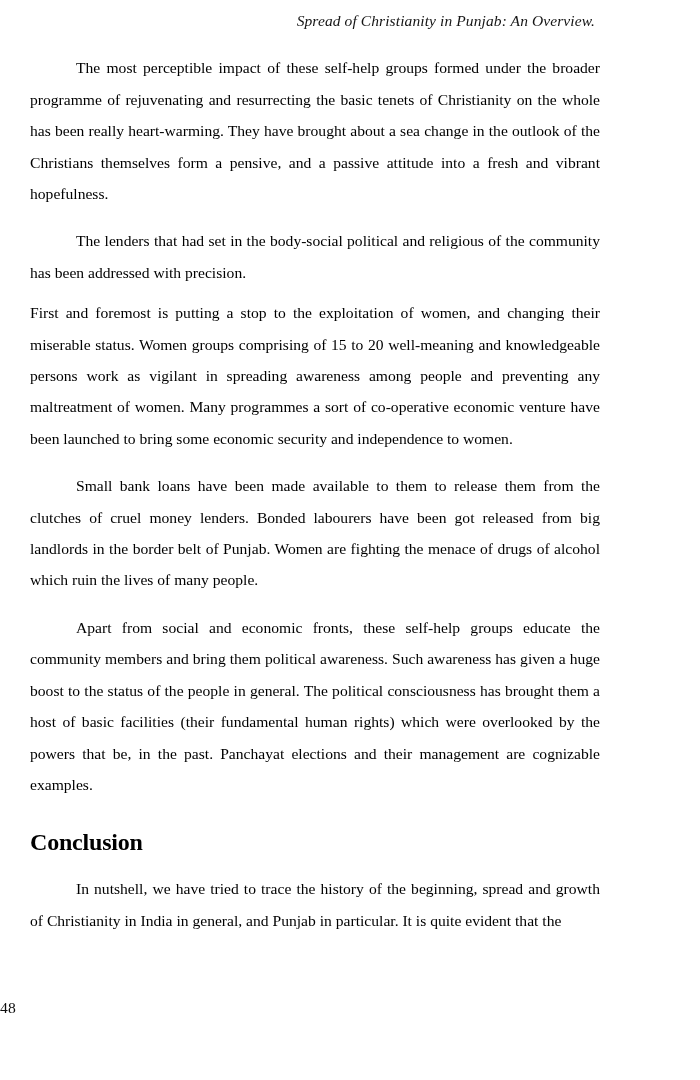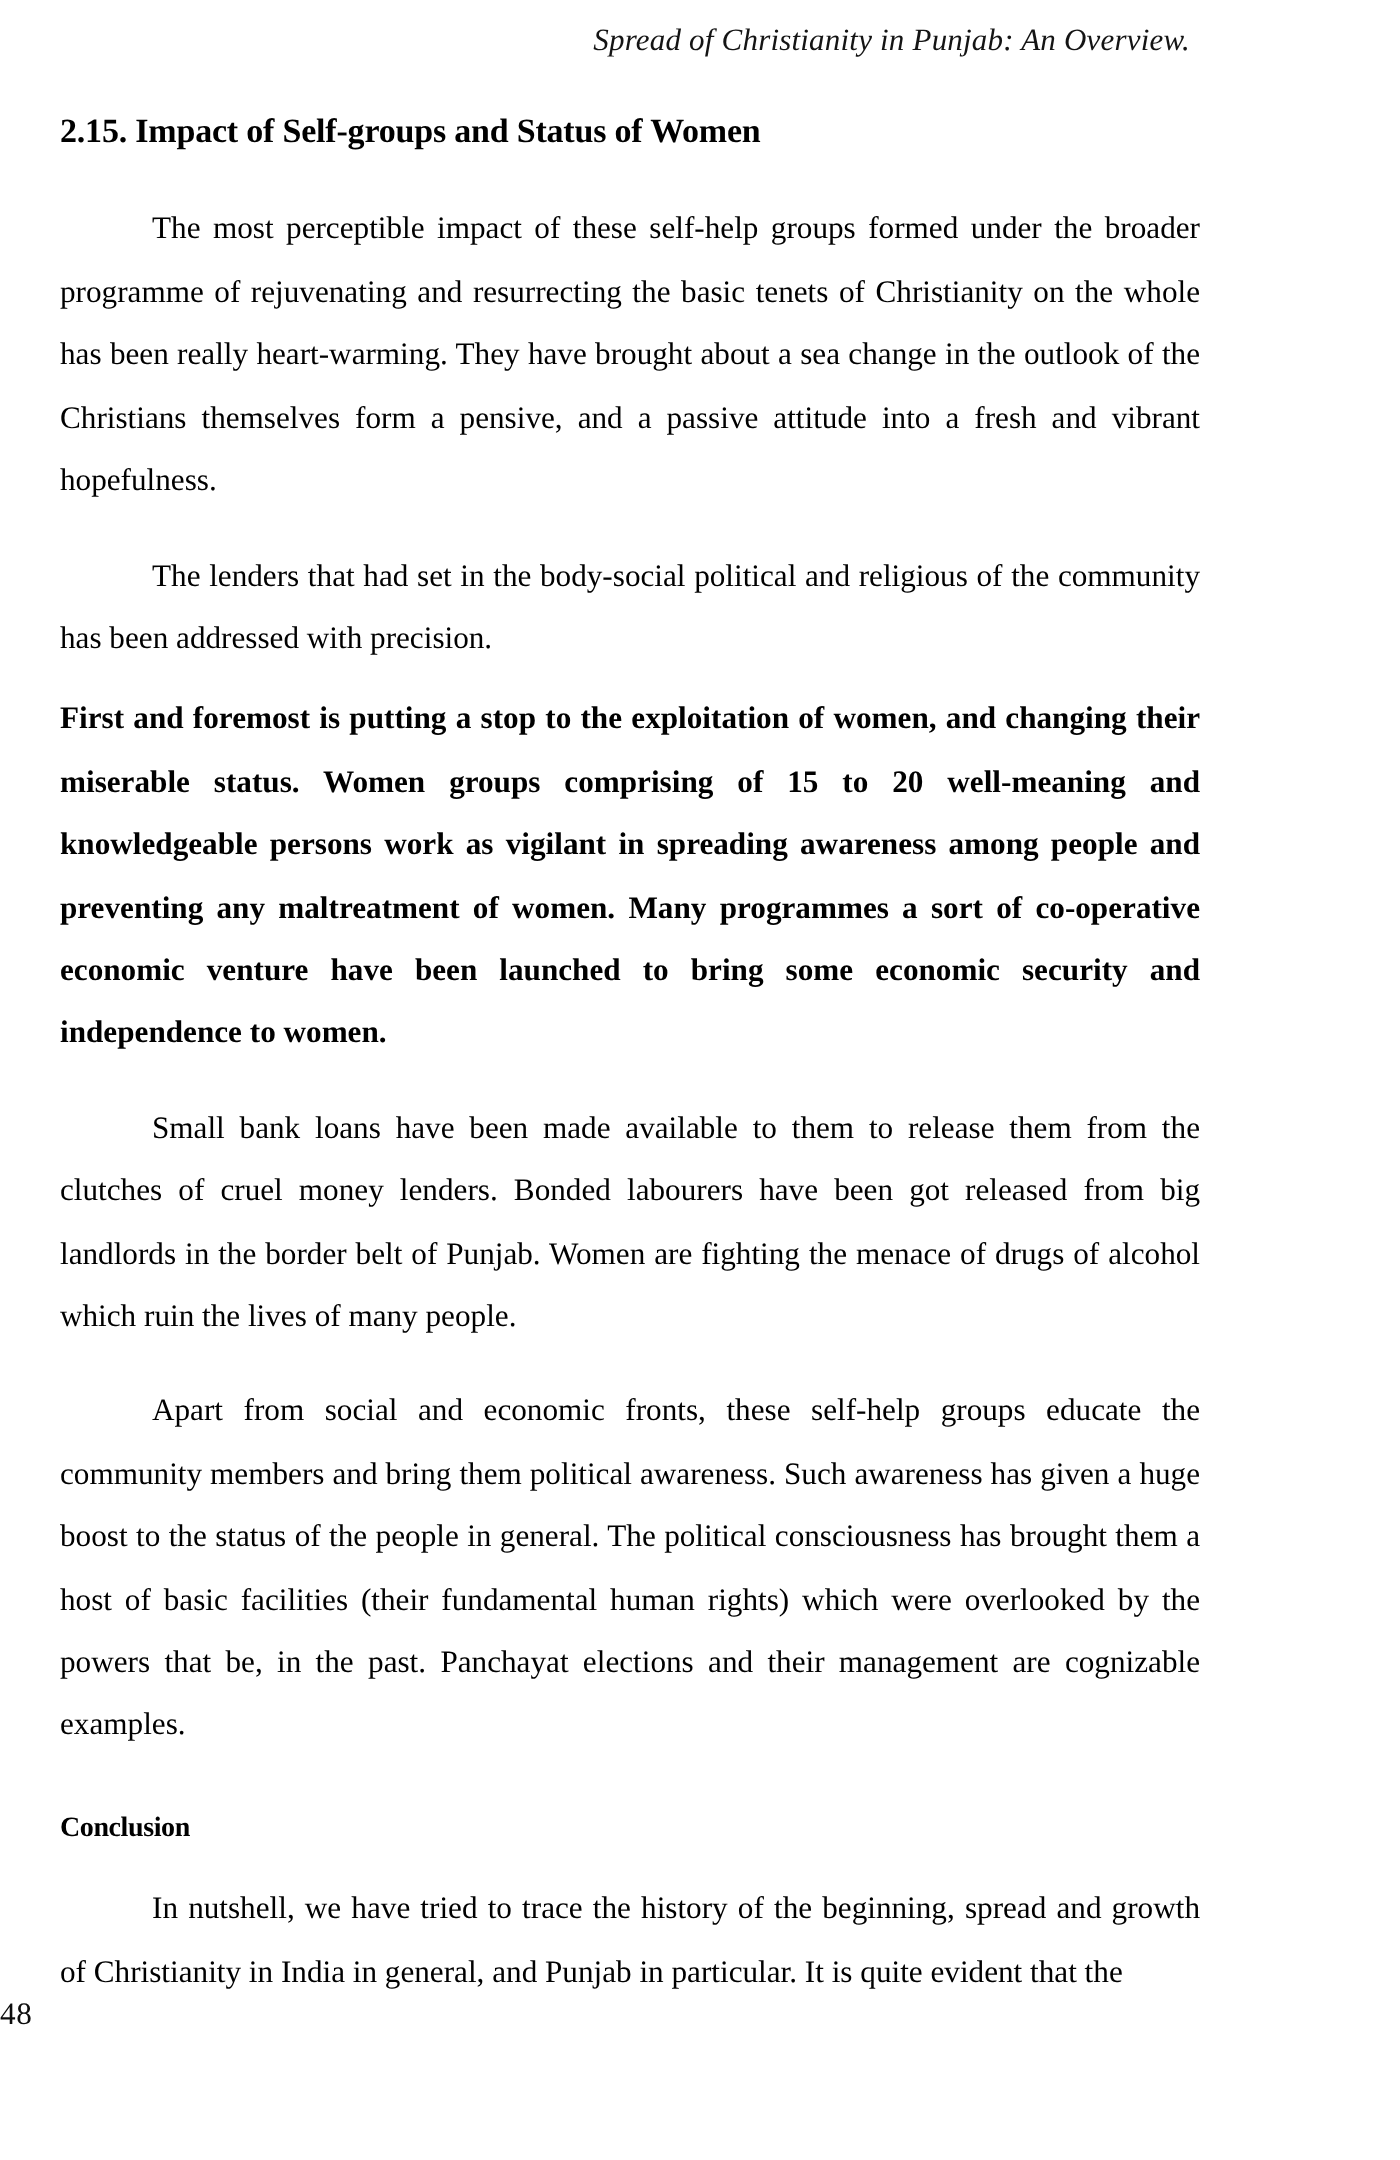--- a/index.html
+++ b/index.html
@@ -53,21 +53,21 @@
     line-height: 1.3;
     margin-top: 25px;
     margin-bottom: 0;
     letter-spacing: -0.1px;
     color: #000000;
   }
 
   
   .major-heading {
     font-weight: bold;
-    font-size: 14px;
+    font-size: 24px;
     line-height: 1.25;
     margin-top: 27px;
     margin-bottom: 0;
     letter-spacing: -0.2px;
     color: #000000;
   }
 
   
   p.body-para {
     font-size: 15.6px;
@@ -80,21 +80,21 @@
     hyphens: none;
   }
   p.body-para.indented {
     text-indent: 46px;
   }
   p.body-para.flush {
     text-indent: 0;
   }
   p.body-para.gap-large  { margin-top: 22px; }
   p.body-para.gap-medium { margin-top: 16px; }
-  p.body-para.gap-small  { margin-top: 9px; font-weight: bold; }
+  p.body-para.gap-small  { margin-top: 9px; }
 
   
   .page-number {
     position: absolute;
     left: 0;
     top: 1000px;
     width: 700px;
     font-size: 15.6px;
     line-height: 1;
     color: #0d0d0d;
@@ -103,21 +103,20 @@
 </style>
 </head>
 <body>
 
 <div class="page">
 
   <div class="content-column">
 
     <div class="running-head">Spread of Christianity in Punjab: An Overview.</div>
 
-    <h2 class="section-heading">2.15. Impact of Self-groups and Status of Women</h2>
 
     <p class="body-para indented gap-large">The most perceptible impact of these self-help groups formed under the broader programme of rejuvenating and resurrecting the basic tenets of Christianity on the whole has been really heart-warming. They have brought about a sea change in the outlook of the Christians themselves form a pensive, and a passive attitude into a fresh and vibrant hopefulness.</p>
 
     <p class="body-para indented gap-medium">The lenders that had set in the body-social political and religious of the community has been addressed with precision.</p>
 
     <p class="body-para flush gap-small">First and foremost is putting a stop to the exploitation of women, and changing their miserable status. Women groups comprising of 15 to 20 well-meaning and knowledgeable persons work as vigilant in spreading awareness among people and preventing any maltreatment of women. Many programmes a sort of co-operative economic venture have been launched to bring some economic security and independence to women.</p>
 
     <p class="body-para indented gap-medium">Small bank loans have been made available to them to release them from the clutches of cruel money lenders. Bonded labourers have been got released from big landlords in the border belt of Punjab. Women are fighting the menace of drugs of alcohol which ruin the lives of many people.</p>
 
     <p class="body-para indented gap-medium">Apart from social and economic fronts, these self-help groups educate the community members and bring them political awareness. Such awareness has given a huge boost to the status of the people in general. The political consciousness has brought them a host of basic facilities (their fundamental human rights) which were overlooked by the powers that be, in the past. Panchayat elections and their management are cognizable examples.</p>

